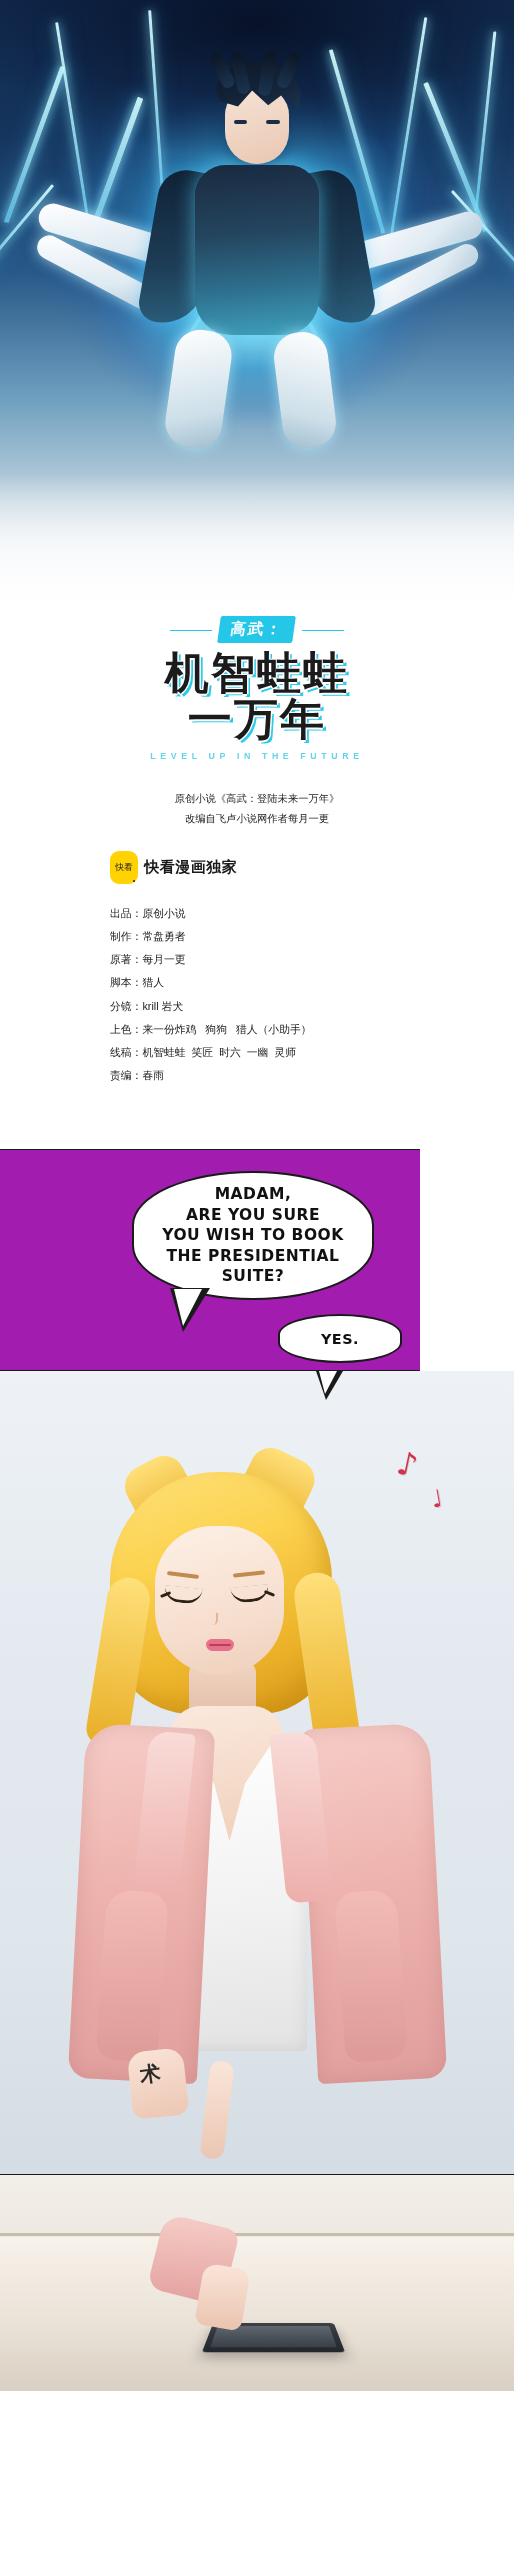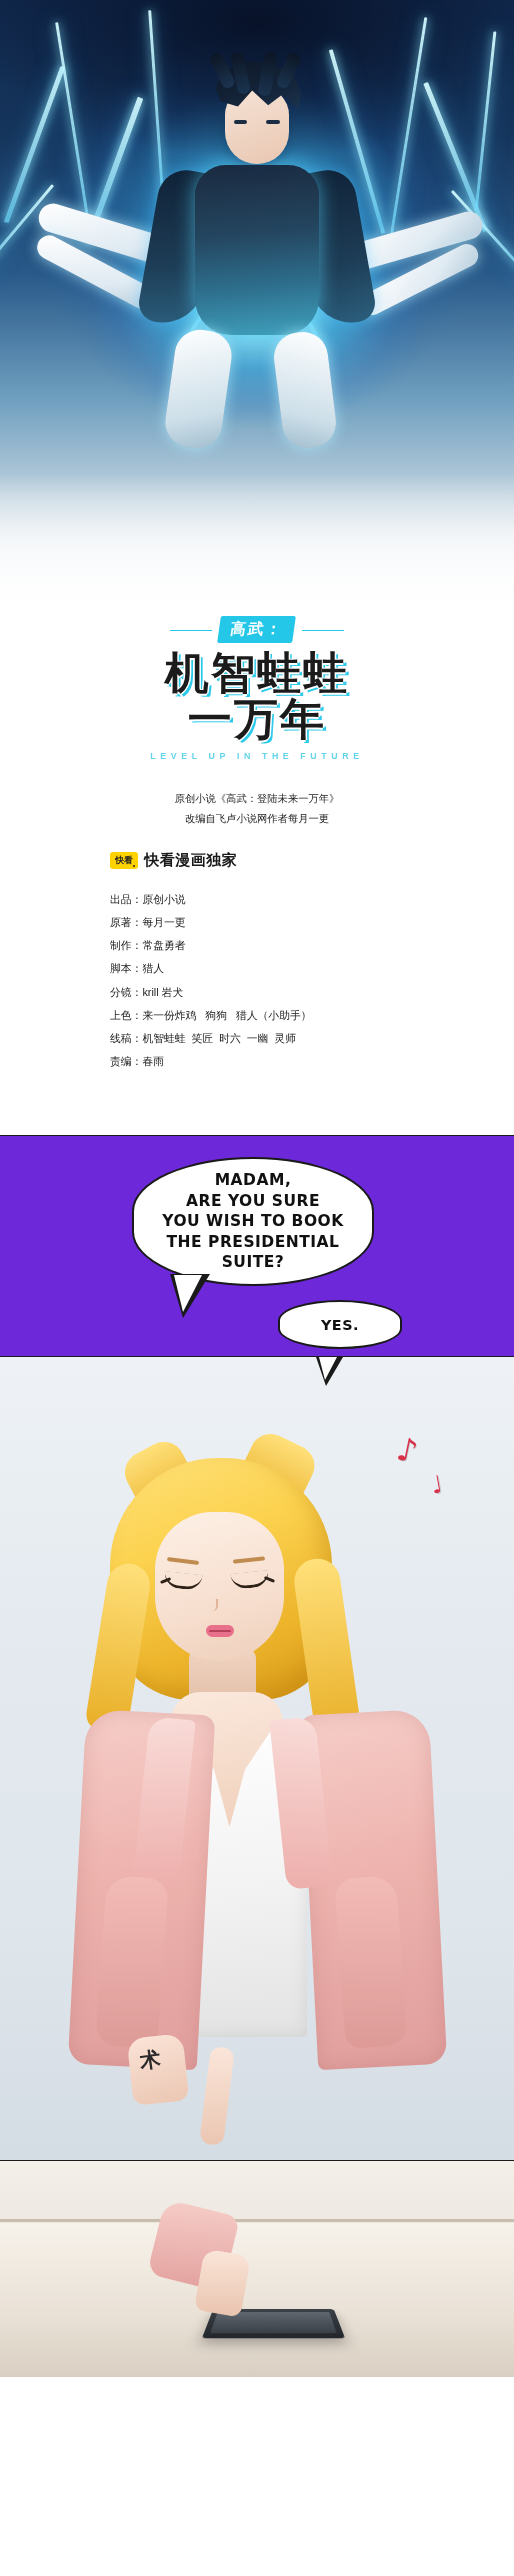--- a/index.html
+++ b/index.html
@@ -192,26 +192,26 @@
     line-height: 1.9;
     color: #1f1f1f;
   }
   .exclusive-row {
     display: flex;
     align-items: center;
     gap: 6.2px;
     margin: 23px 0 0 110px;
   }
   .ks-logo {
-    width: 28px; height: 17px;
+    width: 28px; height: 33px;
     background: #ffd301;
-    border-radius: 3px;
+    border-radius: 9px;
     color: #222;
     font-size: 8.8px;
-    font-weight: bold;
+    font-weight: normal;
     display: flex; align-items: center; justify-content: center;
     position: relative;
   }
   .ks-logo::after {
     content: "";
     position: absolute; right: 2.6px; bottom: 2.1px;
     width: 2.1px; height: 2.1px; background: #222; border-radius: 50%;
   }
   .exclusive-text {
     font-size: 15px;
@@ -225,23 +225,23 @@
     line-height: 2.15;
     color: #1c1c1c;
   }
   .credit-list div { white-space: pre; }
 
   
   .panel-white-gap { width: 514px; height: 62px; background: #ffffff; }
 
   .panel-2 {
     position: relative;
-    width: 514px;
+    width: 420px;
     height: 222px;
-    background: #6d28d9;
+    background: #a21caf;
     border-top: 1.5px solid #1a1a1a;
     border-bottom: 1.5px solid #1a1a1a;
     box-sizing: border-box;
     overflow: hidden;
   }
   .bubble {
     position: absolute;
     background: #ffffff;
     border: 2.1px solid #1a1a1a;
     border-radius: 50% / 42%;
@@ -577,22 +577,22 @@
       <div>改编自飞卢小说网作者每月一更</div>
     </div>
 
     <div class="exclusive-row">
       <div class="ks-logo">快看</div>
       <div class="exclusive-text">快看漫画独家</div>
     </div>
 
     <div class="credit-list">
       <div>出品：原创小说</div>
+      <div>制作：常盘勇者</div>
       <div>原著：每月一更</div>
-      <div>制作：常盘勇者</div>
       <div>脚本：猎人</div>
       <div>分镜：krill 岩犬</div>
       <div>上色：来一份炸鸡   狗狗   猎人（小助手）</div>
       <div>线稿：机智蛙蛙  笑匠  时六  一幽  灵师</div>
       <div>责编：春雨</div>
     </div>
   </div>
 
   <div class="panel-white-gap"></div>
 

